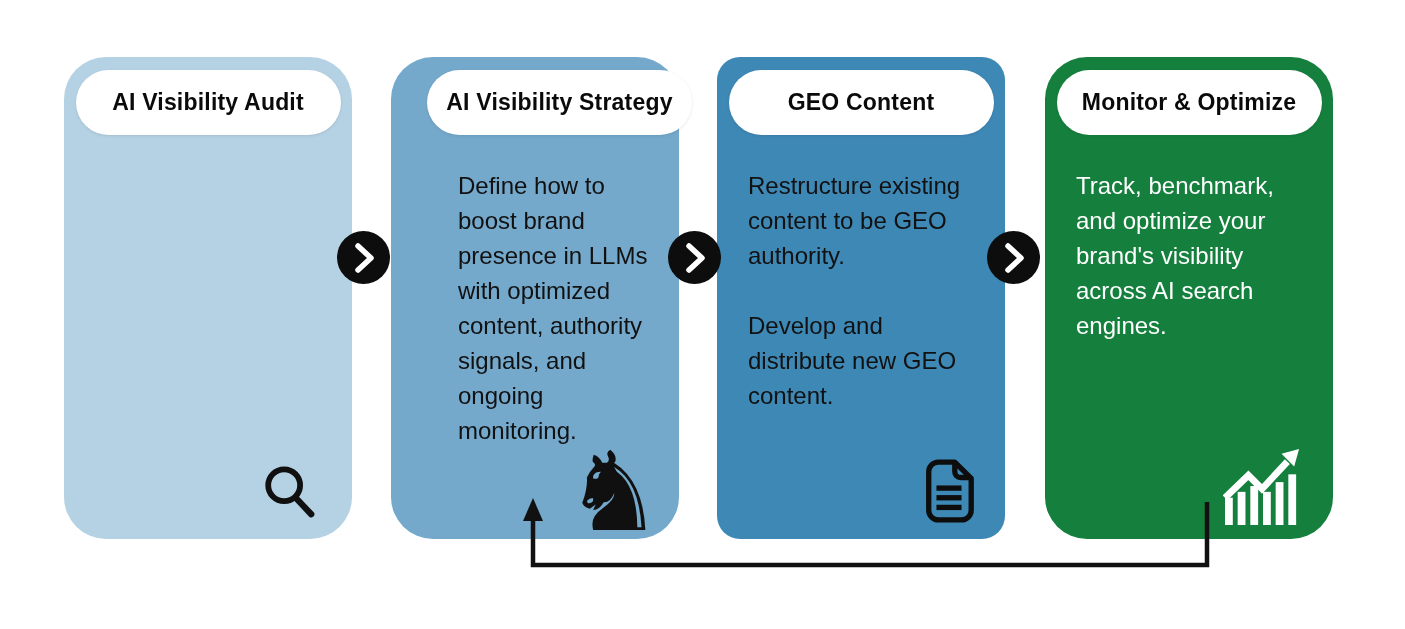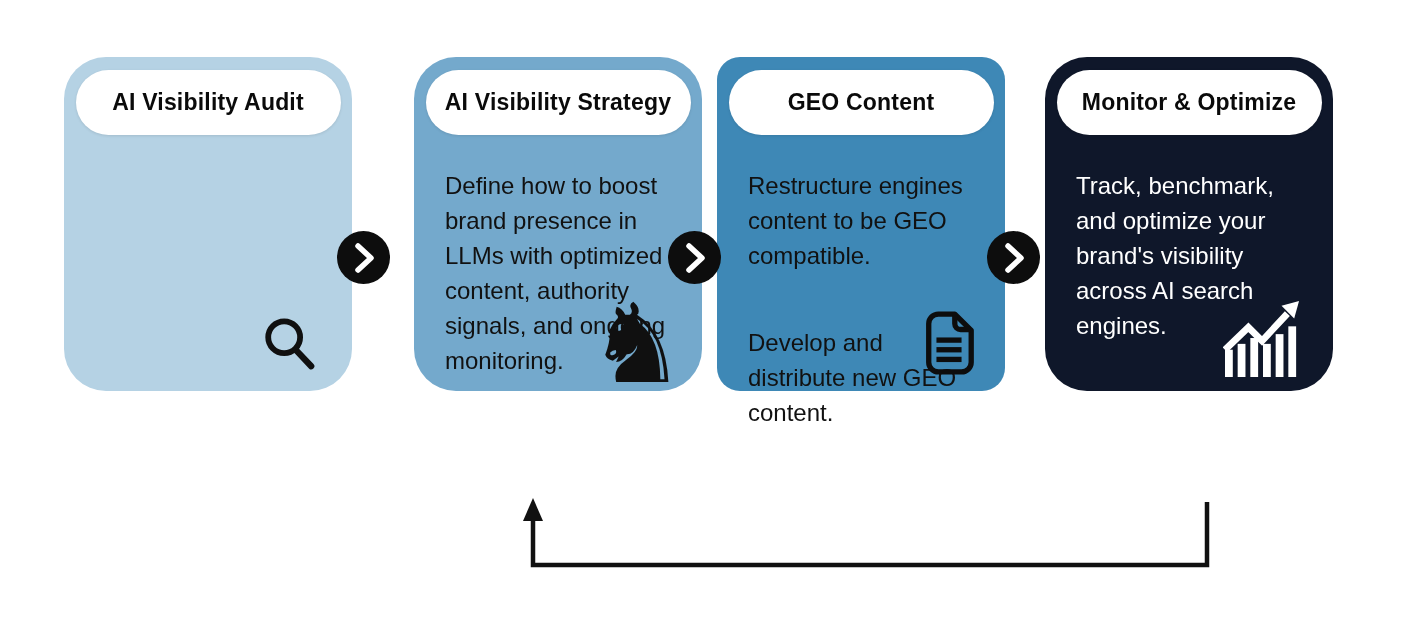--- a/index.html
+++ b/index.html
@@ -6,44 +6,44 @@
   html,body { background:#ffffff; }
   body {
     width:1405px; height:629px;
     font-family:"Liberation Sans", sans-serif;
     overflow:hidden;
   }
   .canvas { position:relative; width:1405px; height:629px; background:#ffffff; overflow:hidden; }
 
   
   .card {
-    position:absolute; top:57px; width:288px; height:334px;
+    position:absolute; top:57px; width:288px; height:482px;
     border-radius:42px;
   }
   .card-0 { left:64px; }
-  .card-1 { left:414px; }
+  .card-1 { left:391px;padding-left:36px; }
   .card-2 { left:717px;border-radius:23px; }
   .card-3 { left:1045px; }
 
   .pill {
     width:265px; height:65px; margin:13px auto 0;
     background:#ffffff; border-radius:33px;
     display:flex; align-items:center; justify-content:center;
     box-shadow:0 1px 3px rgba(0,0,0,0.10);
   }
   .pill h2 {
     font-size:23px; font-weight:700; color:#0a0a0a;
     white-space:nowrap; letter-spacing:0.2px;
   }
 
   .body-text {
     margin:33px 26px 0 31px;
     font-size:24px; line-height:35px; color:#111111;
   }
-  .body-text.second { margin-top:52px; }
+  .body-text.second { margin-top:35px; }
   .card-3 .body-text { font-weight:400; }
 
   .corner-icon { position:absolute; line-height:0; }
   .search-pos   { right:34px; bottom:18px; }
   .knight-pos   { right:16px; bottom:6px;  }
   .doc-pos      { right:28px; bottom:16px; }
   .chart-pos    { right:30px; bottom:14px; }
 
   .knight-glyph {
     font-family:"DejaVu Sans", sans-serif;
@@ -101,40 +101,40 @@
   <div class="connector conn-1">
     <svg width="26" height="32" viewBox="0 0 26 32">
       <polyline points="7,4 20,16 7,28" fill="none" stroke="#ffffff" stroke-width="5.5" stroke-linecap="round" stroke-linejoin="round"></polyline>
     </svg>
   </div>
 
   <section class="card card-2" style="background-color: rgb(62, 136, 182);">
     <div class="pill">
       <h2>GEO Content</h2>
     </div>
-    <p class="body-text">Restructure engines content to be GEO compatible.</p>
+    <p class="body-text">Restructure existing content to be GEO authority.</p>
     <p class="body-text second">Develop and distribute new GEO content.</p>
     <span class="corner-icon doc-pos">
       <svg width="56" height="64" viewBox="0 0 58 66">
         <path d="M18,3 h17 l17,17 v33 a10,10 0 0 1 -10,10 h-24 a10,10 0 0 1 -10,-10 v-40 a10,10 0 0 1 10,-10 z" fill="none" stroke="#0d0d0d" stroke-width="5.5" stroke-linejoin="round"></path>
         <path d="M35,4 v9 a6,6 0 0 0 6,6 h10" fill="none" stroke="#0d0d0d" stroke-width="5.5"></path>
         <line x1="16" y1="30" x2="42" y2="30" stroke="#0d0d0d" stroke-width="5.5"></line>
         <line x1="16" y1="40" x2="42" y2="40" stroke="#0d0d0d" stroke-width="5.5"></line>
         <line x1="16" y1="50" x2="42" y2="50" stroke="#0d0d0d" stroke-width="5.5"></line>
       </svg>
     </span>
   </section>
 
   <div class="connector conn-2">
     <svg width="26" height="32" viewBox="0 0 26 32">
       <polyline points="7,4 20,16 7,28" fill="none" stroke="#ffffff" stroke-width="5.5" stroke-linecap="round" stroke-linejoin="round"></polyline>
     </svg>
   </div>
 
-  <section class="card card-3" style="background-color: #0f172a;">
+  <section class="card card-3" style="background-color: #15803d;">
     <div class="pill">
       <h2>Monitor &amp; Optimize</h2>
     </div>
     <p class="body-text" style="color: rgb(255, 255, 255);">Track, benchmark, and optimize your brand's visibility across AI search engines.</p>
     <span class="corner-icon chart-pos">
       <svg width="80" height="76" viewBox="0 0 82 78">
         <rect x="2" y="50" width="8" height="28" fill="#ffffff"></rect>
         <rect x="15" y="44" width="8" height="34" fill="#ffffff"></rect>
         <rect x="28" y="38" width="8" height="40" fill="#ffffff"></rect>
         <rect x="41" y="44" width="8" height="34" fill="#ffffff"></rect>

